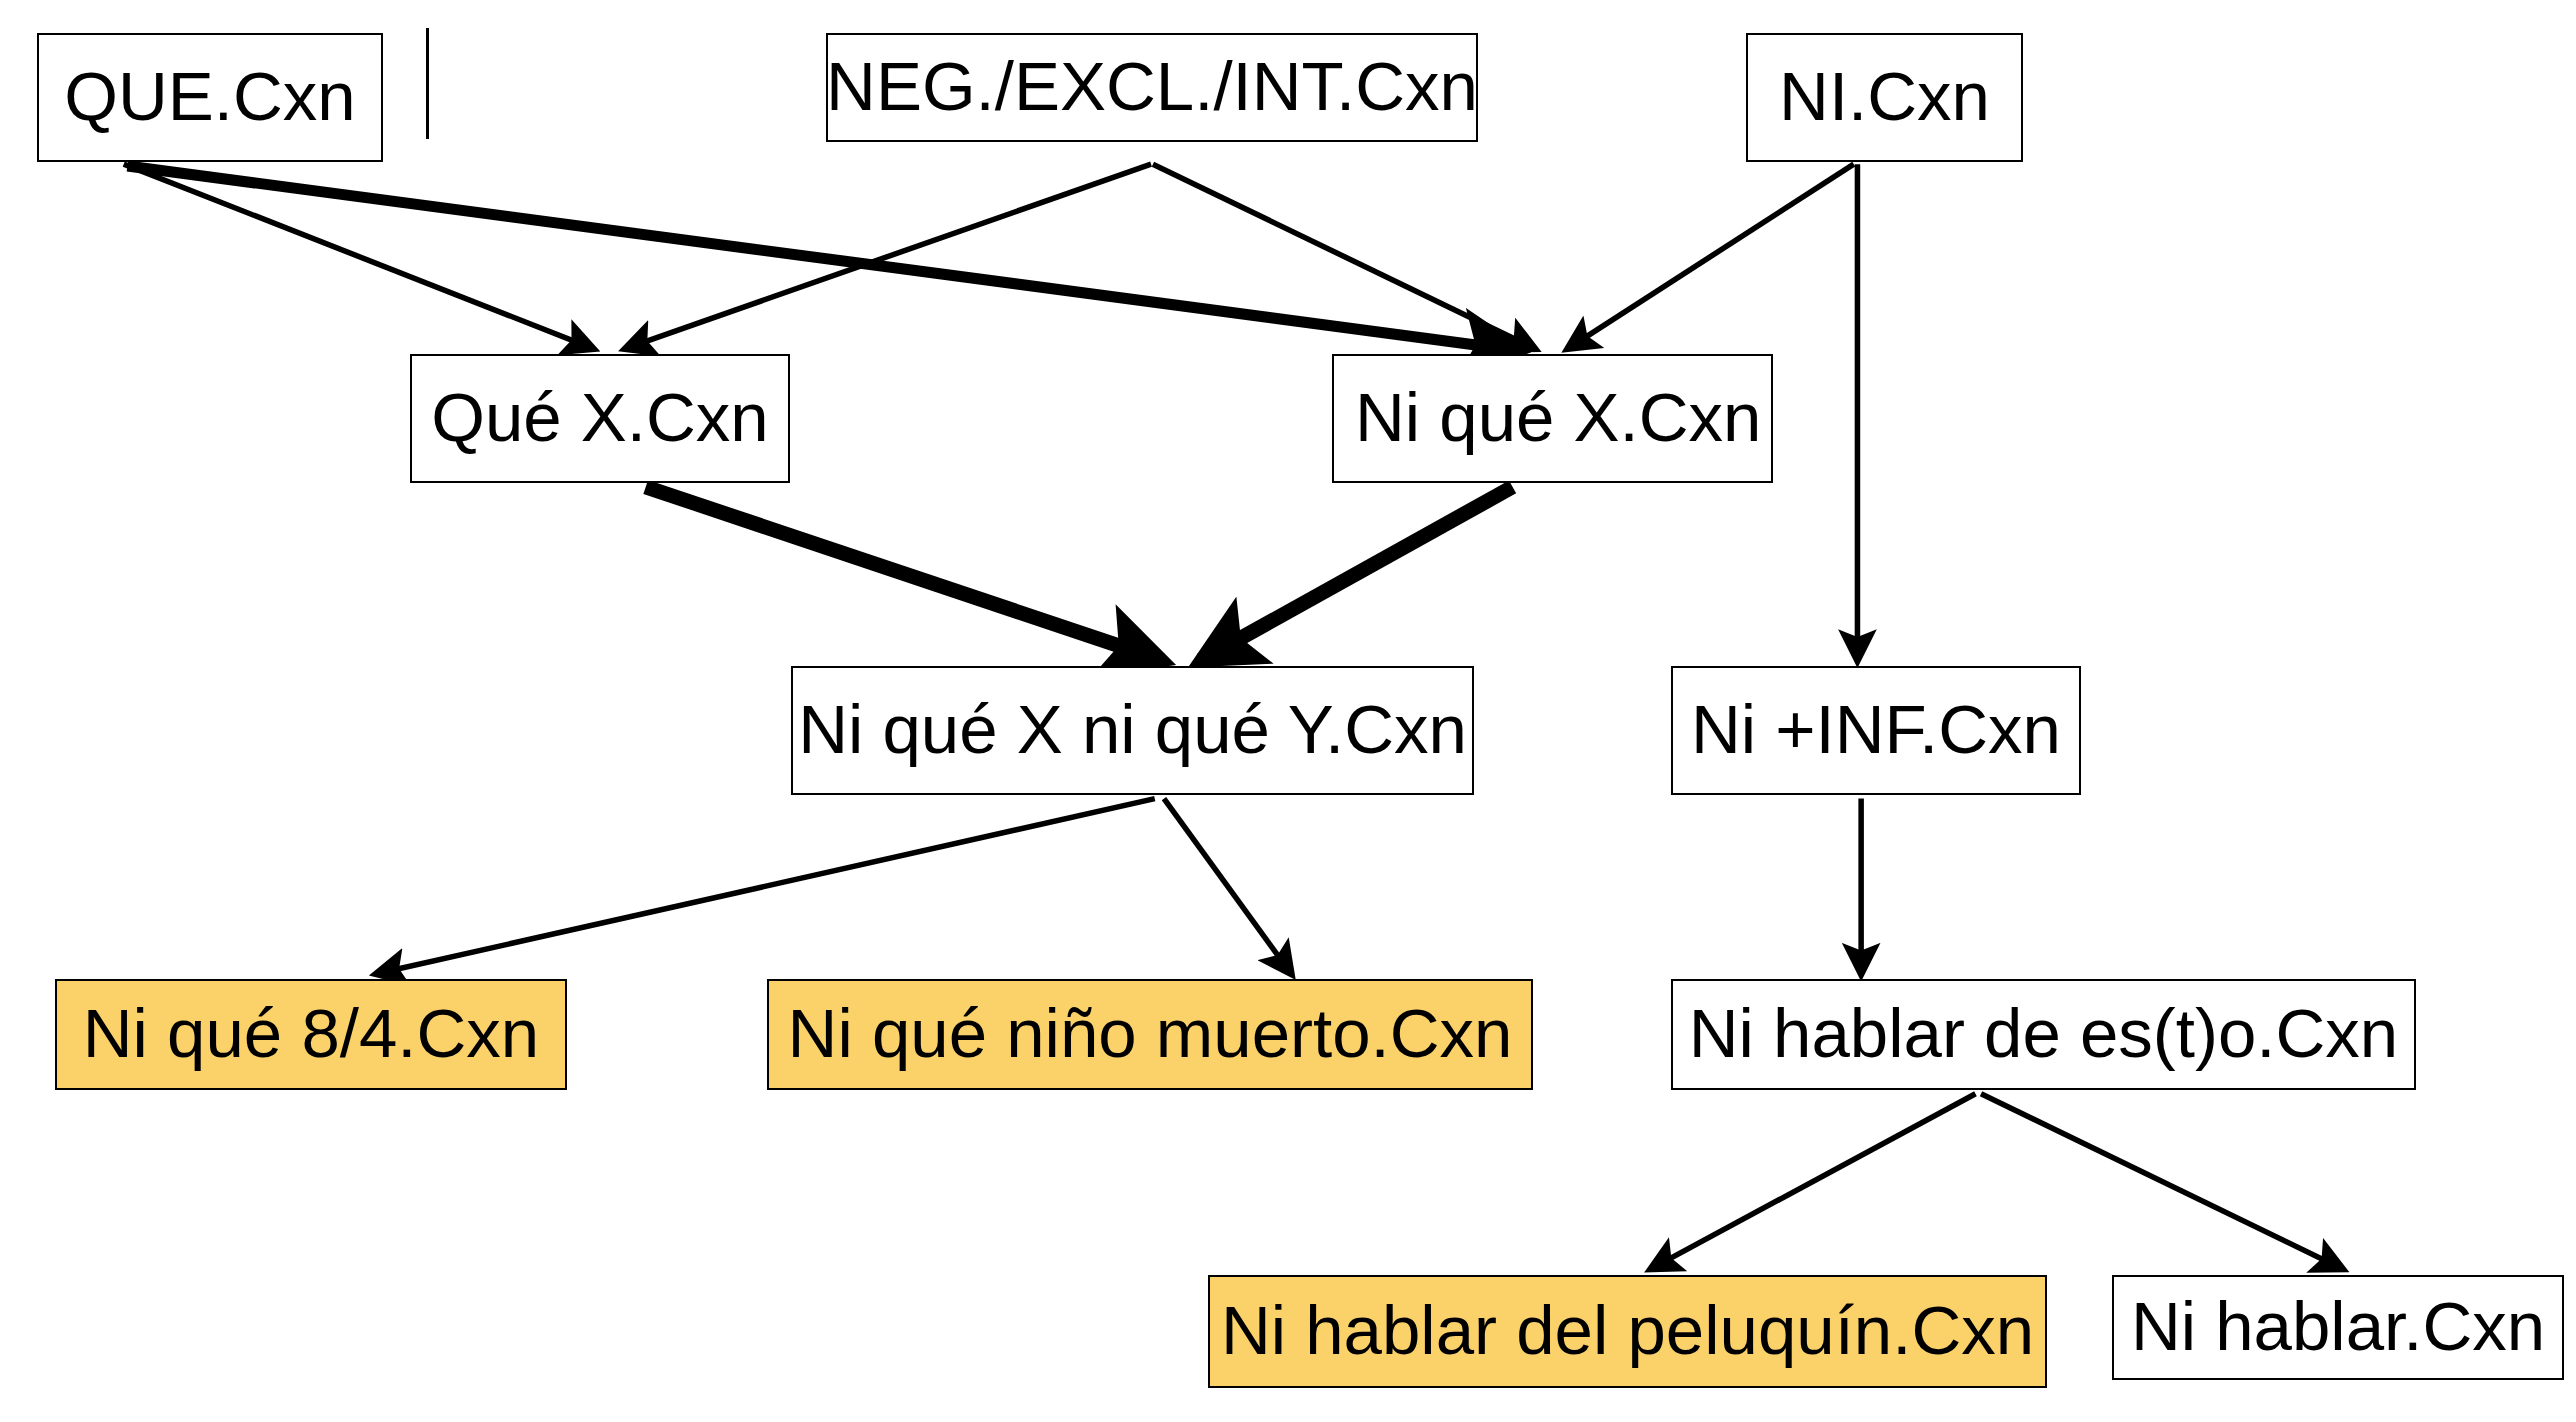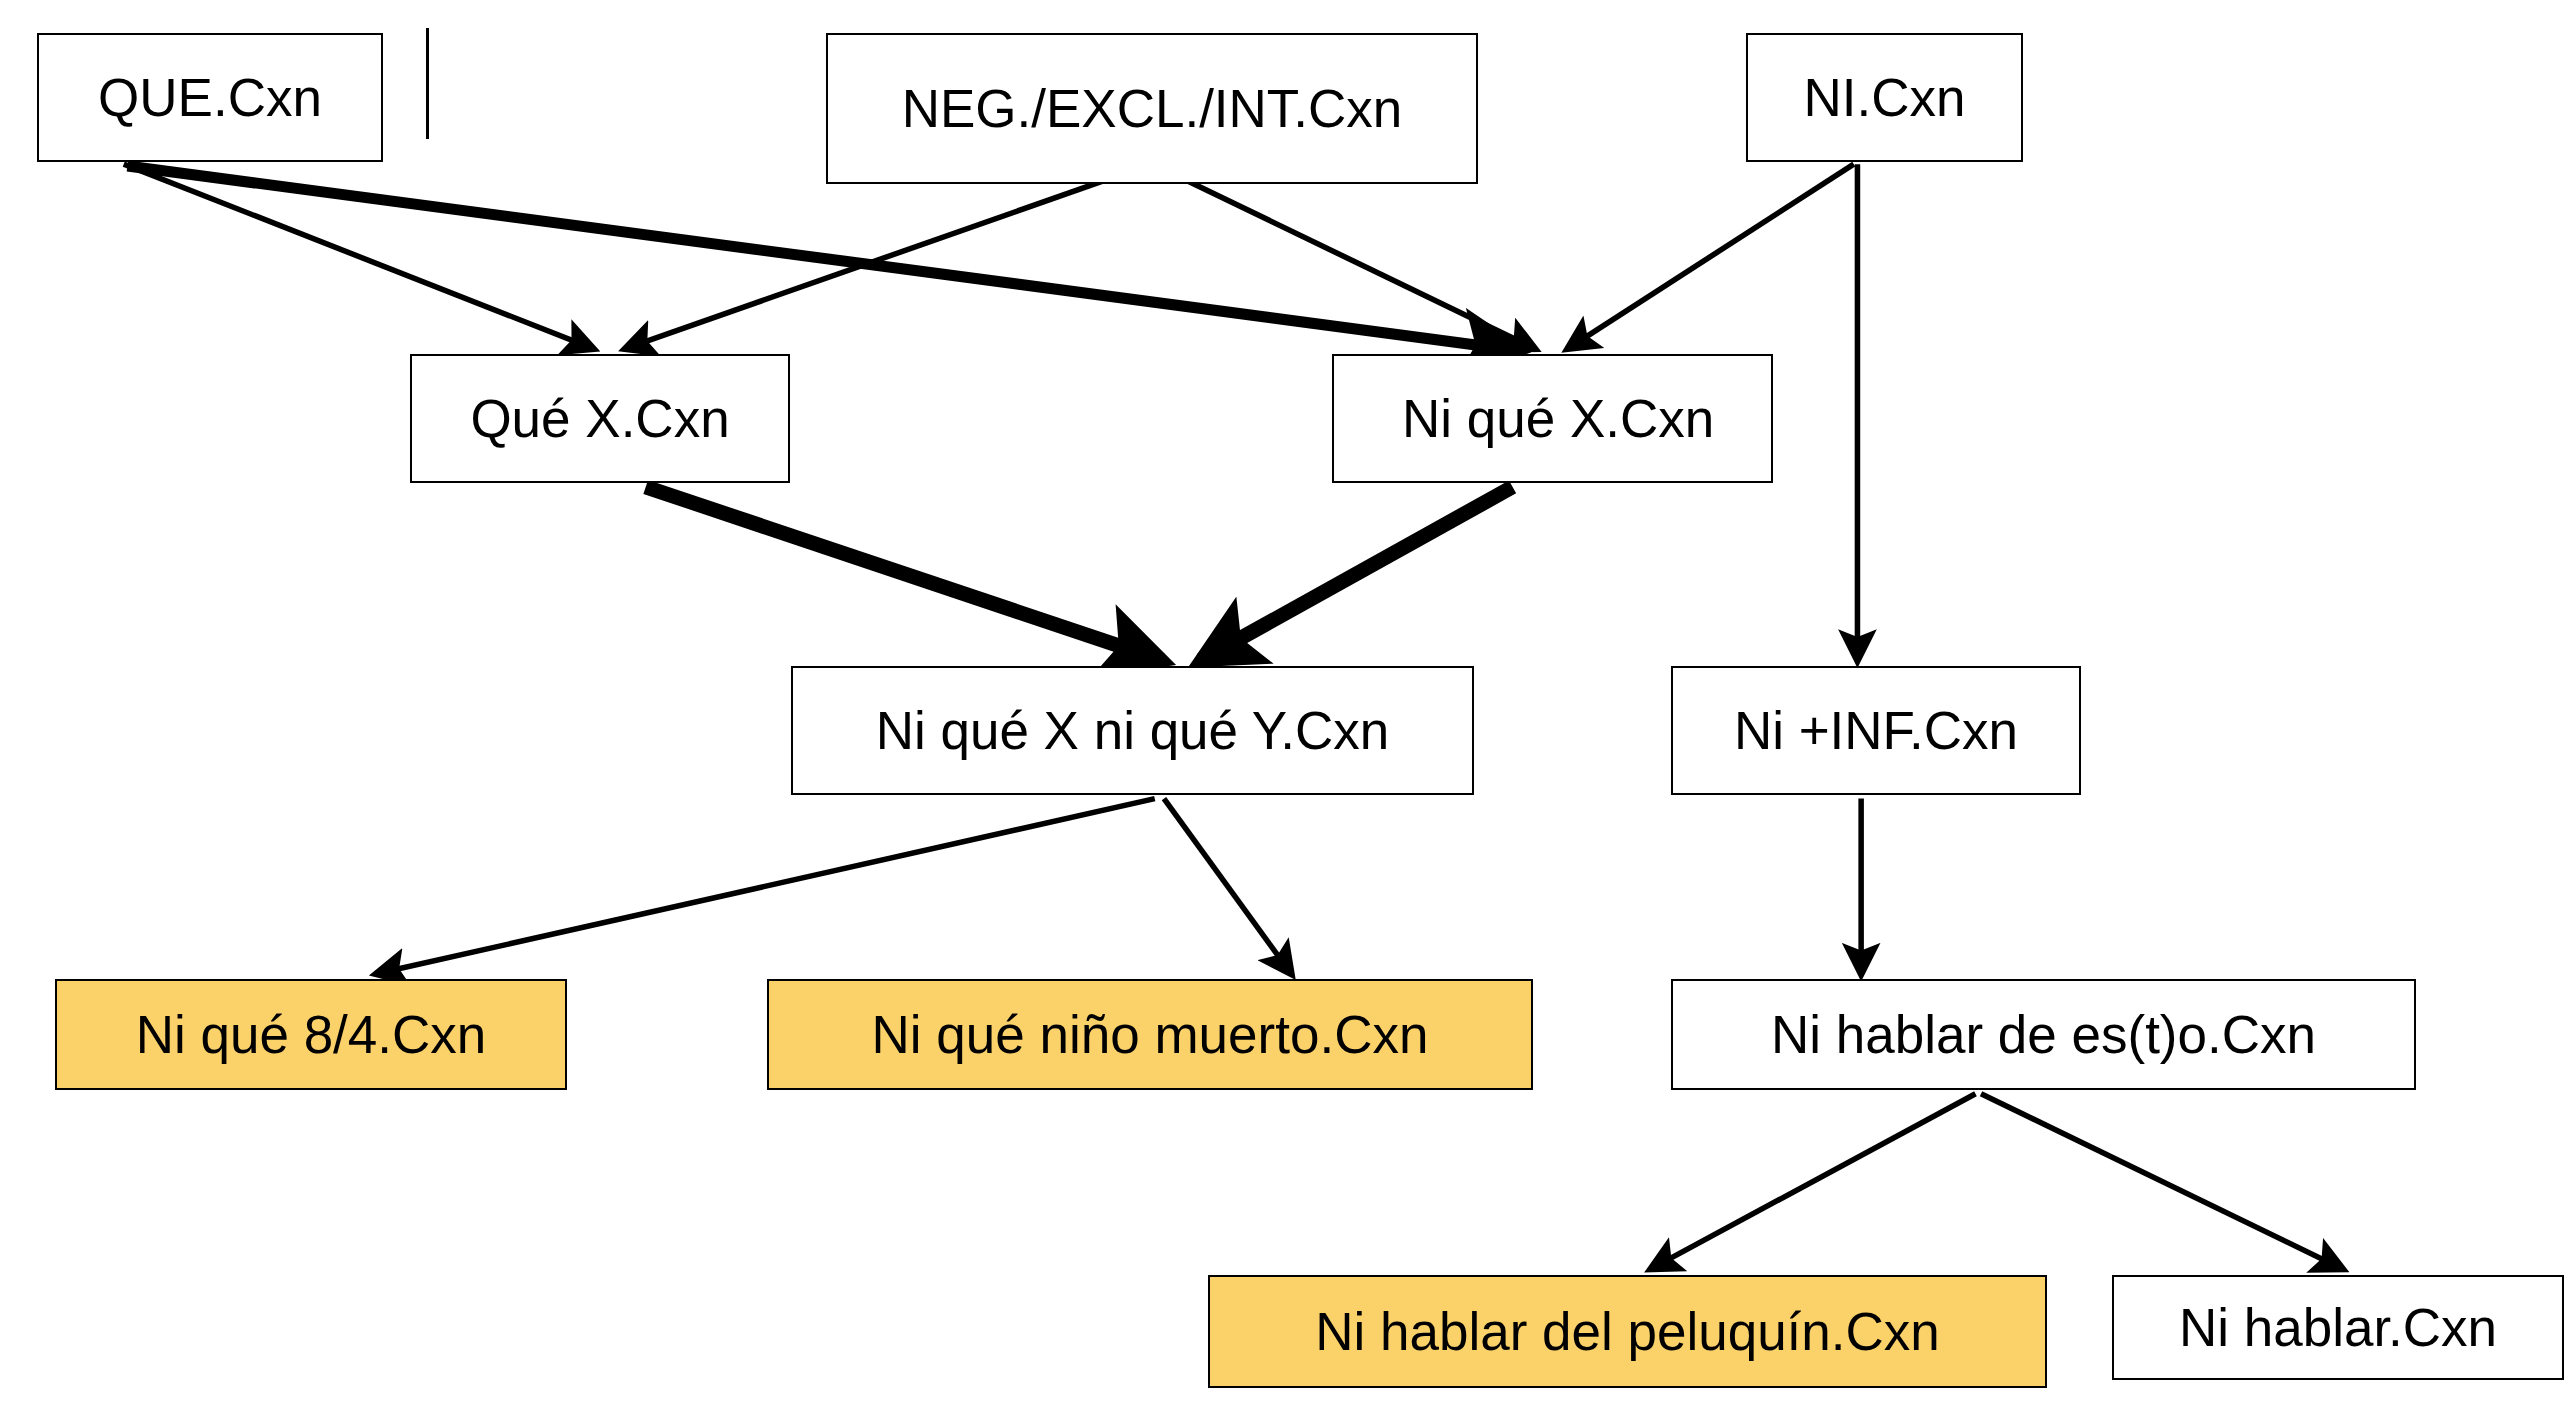--- a/index.html
+++ b/index.html
@@ -35,21 +35,21 @@
   .node {
     position: absolute;
     box-sizing: border-box;
     border: 2.8px solid #000000;
     background: #ffffff;
     display: flex;
     align-items: center;
     justify-content: center;
     color: #000000;
     font-family: "Liberation Sans", sans-serif;
-    font-size: 53px;
+    font-size: 69px;
     line-height: 1.05;
     white-space: nowrap;
     padding: 0 16.6px;
   }
   .node.highlight {
     background: #FBD16A;
   }
   .node-label {
     display: block;
   }
@@ -88,21 +88,21 @@
         <line x1="1262" y1="866" x2="1400" y2="1056" stroke="#000000" stroke-width="6" marker-end="url(#ah-thin)"></line>
         <line x1="2018" y1="866" x2="2018" y2="1056" stroke="#000000" stroke-width="6" marker-end="url(#ah-thin)"></line>
         <line x1="2142" y1="1186" x2="1790" y2="1376" stroke="#000000" stroke-width="6" marker-end="url(#ah-thin)"></line>
         <line x1="2148" y1="1186" x2="2540" y2="1376" stroke="#000000" stroke-width="6" marker-end="url(#ah-thin)"></line>
       </g>
   </svg>
   <div id="node-layer">
       <div class="node" style="left: 37px; top: 33px; width: 346px; height: 129px;">
         <span class="node-label">QUE.Cxn</span>
       </div>
-      <div class="node" style="left: 826px; top: 33px; width: 652px; height: 151px;">
+      <div class="node" style="left: 826px; top: 33px; width: 652px; height: 109px;">
         <span class="node-label">NEG./EXCL./INT.Cxn</span>
       </div>
       <div class="node" style="left: 1746px; top: 33px; width: 277px; height: 129px;">
         <span class="node-label">NI.Cxn</span>
       </div>
       <div class="node" style="left: 410px; top: 354px; width: 380px; height: 129px;">
         <span class="node-label">Qué X.Cxn</span>
       </div>
       <div class="node" style="left: 1332px; top: 354px; width: 441px; height: 129px; padding-left: 28px;">
         <span class="node-label">Ni qué X.Cxn</span>

